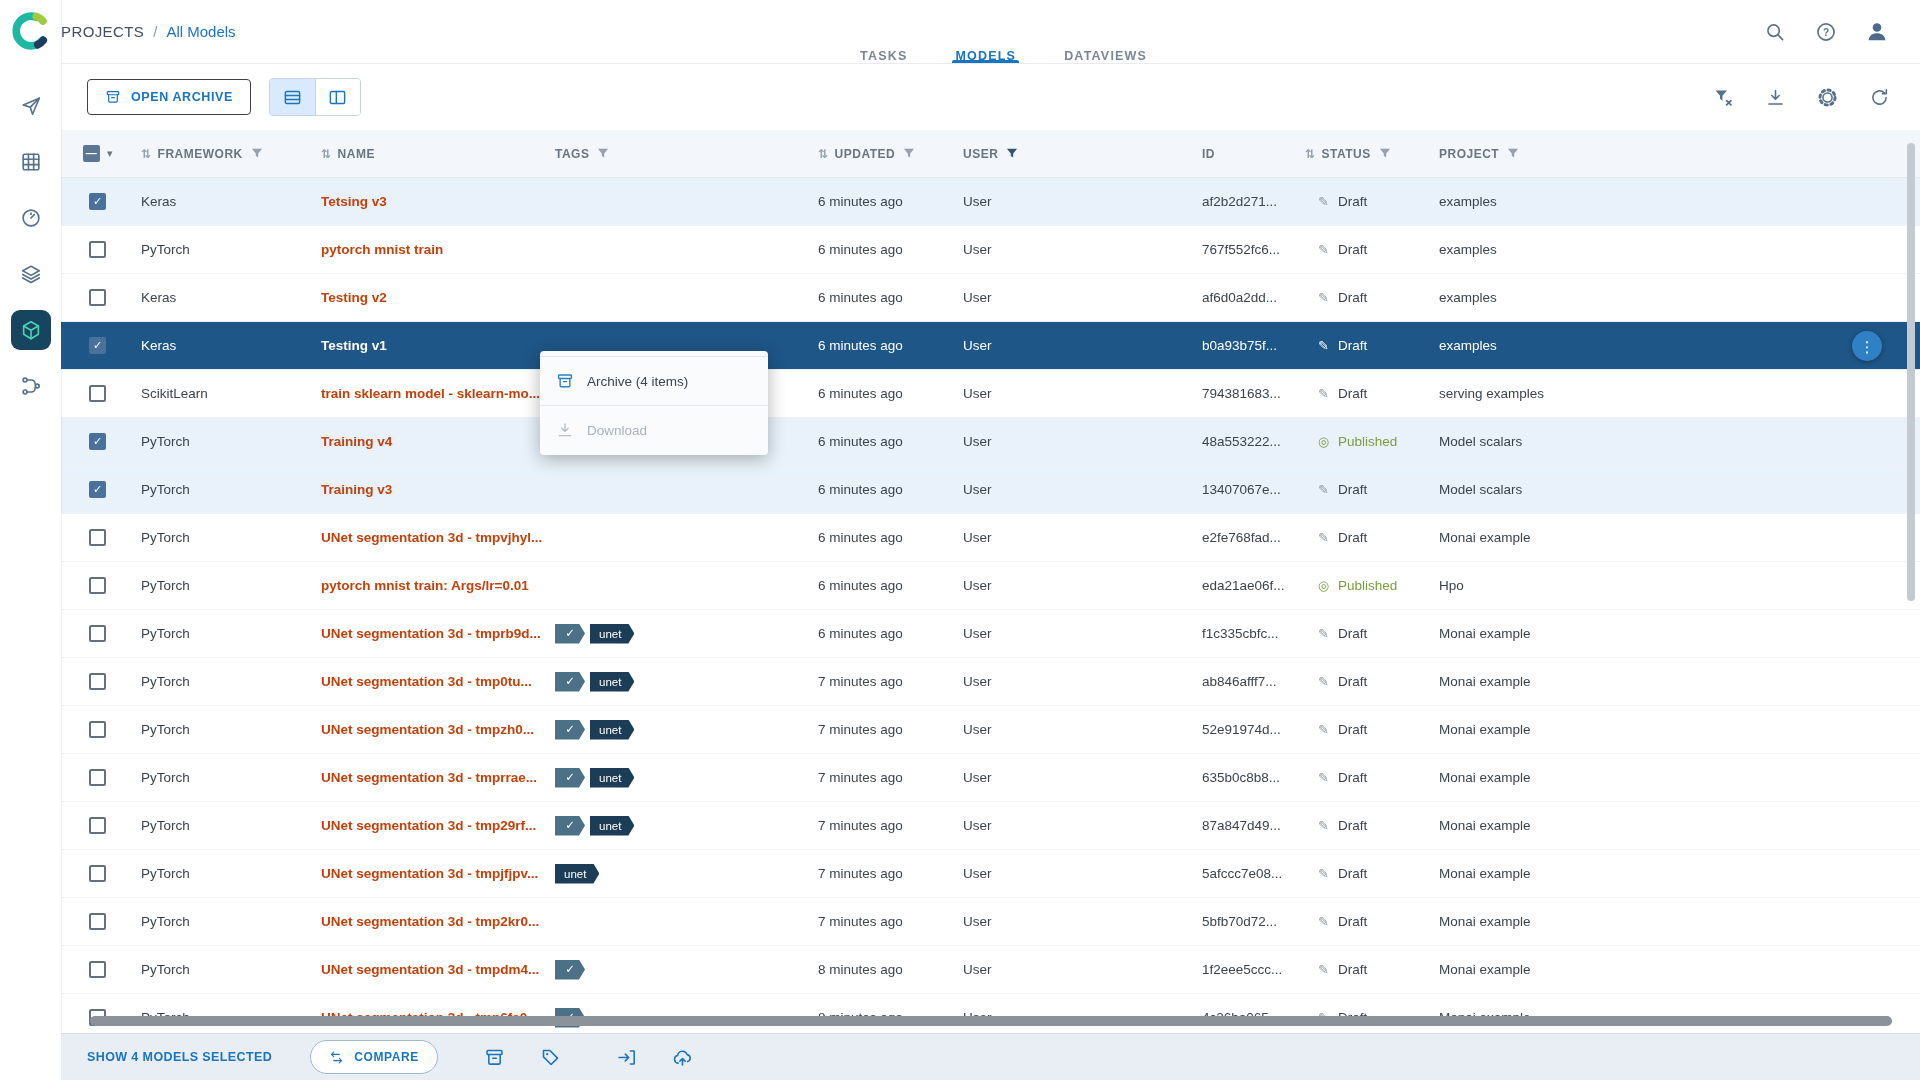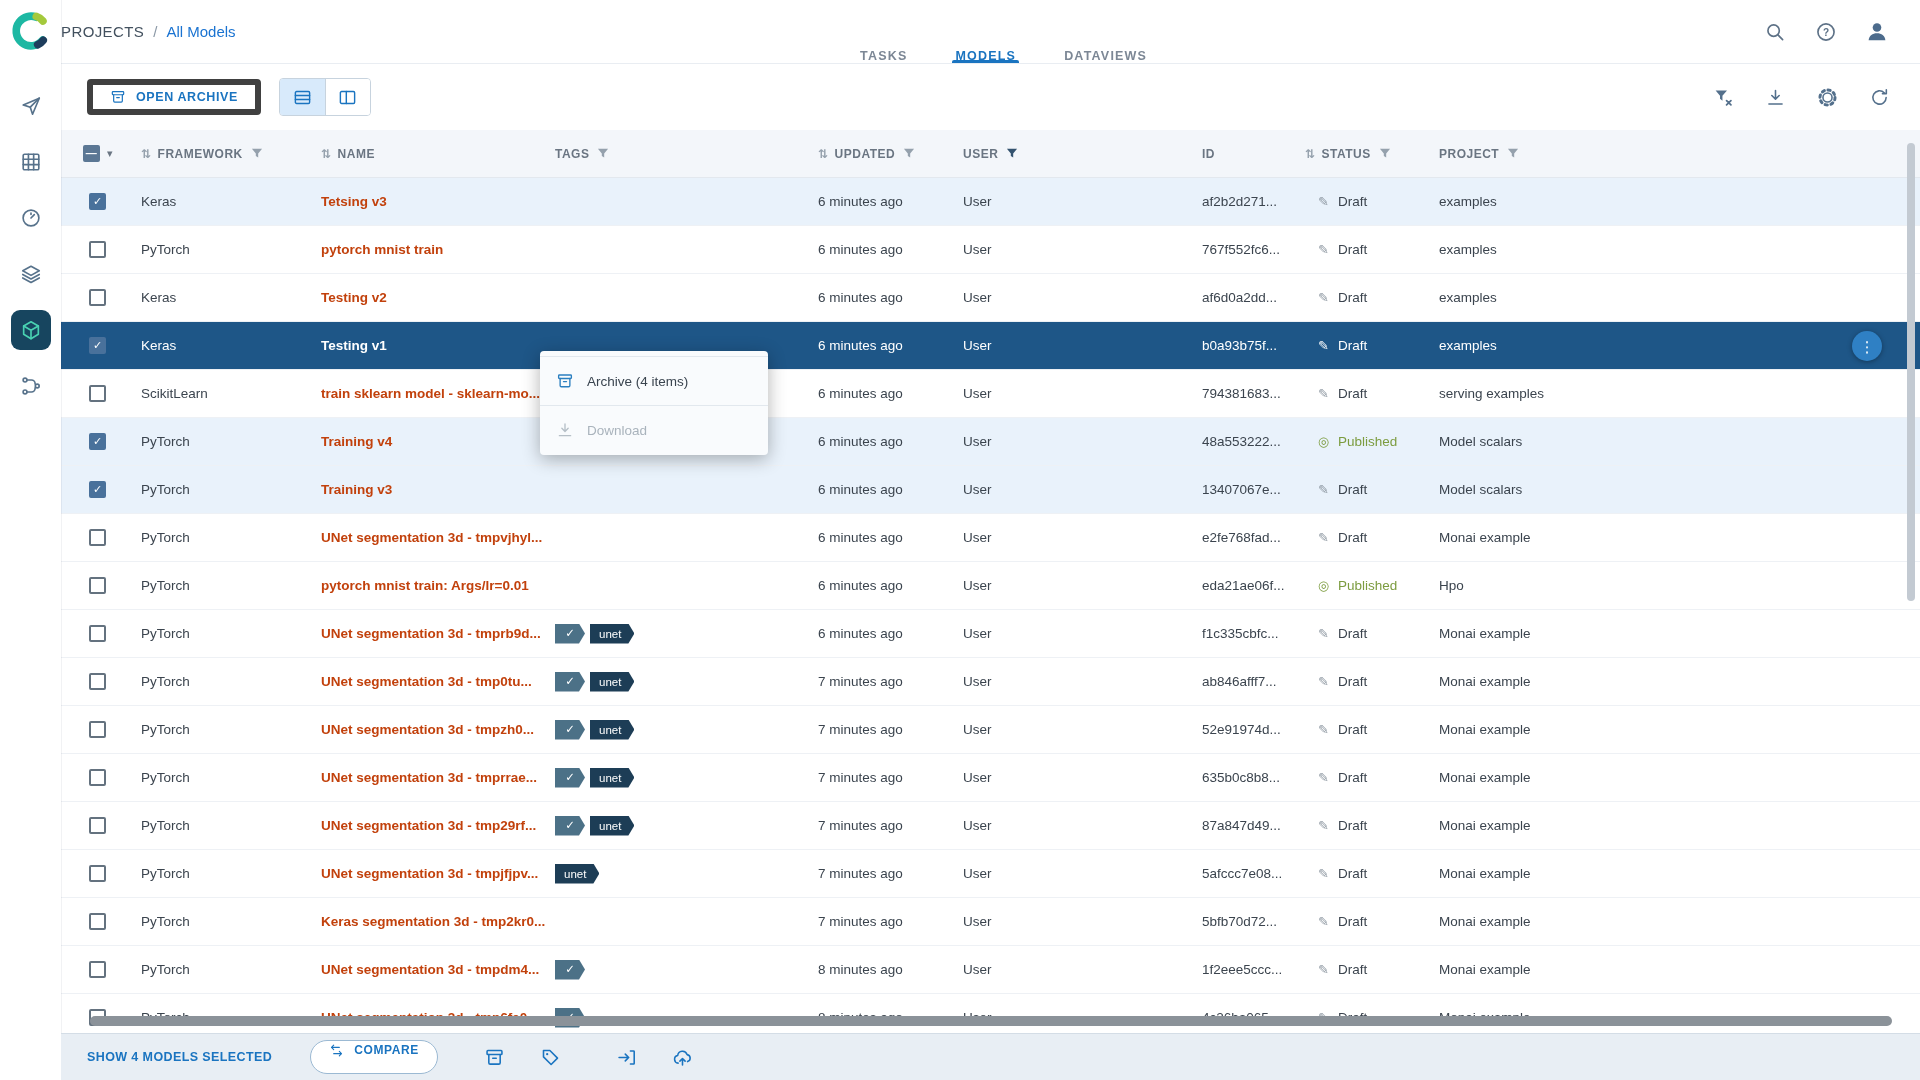--- a/index.html
+++ b/index.html
@@ -31,21 +31,21 @@
   .tab.active::after{content:"";position:absolute;left:0;right:0;bottom:0;height:3px;background:#1a74c0;border-radius:2px 2px 0 0}
   .topbar-actions{margin-left:auto;display:flex;align-items:center;gap:27px;padding-right:31px}
   .icon-btn{display:flex;align-items:center;justify-content:center;cursor:pointer;background:none;border:none;color:inherit}
   .topbar-actions .icon-btn{width:24px;height:24px;color:#5d7186}
   .topbar-actions .icon{width:22px;height:22px}
   .topbar-actions .avatar{color:#4c6b8c}
   .topbar-actions .avatar .icon{width:27px;height:27px}
 
   
   .toolbar{height:66px;display:flex;align-items:center;padding:0 30px 0 26px;background:#fff}
-  .btn-archive{display:inline-flex;align-items:center;gap:10px;height:36px;padding:0 17px;border:6px solid #404040;border-radius:4px;background:#fff;color:#1a74c0;font-size:12.5px;font-weight:700;letter-spacing:.6px;cursor:pointer;font-family:inherit}
+  .btn-archive{display:inline-flex;align-items:center;gap:10px;height:36px;padding:0 17px;border:1px solid #404040;border-radius:4px;background:#fff;color:#1a74c0;font-size:12.5px;font-weight:700;letter-spacing:.6px;cursor:pointer;font-family:inherit}
   .btn-archive .icon{width:16px;height:16px}
   .view-toggle{display:flex;margin-left:18px;border:1px solid #c7d3de;border-radius:4px;overflow:hidden}
   .vt{width:45px;height:36px;background:#fff;border:none;display:flex;align-items:center;justify-content:center;color:#1a74c0;cursor:pointer}
   .vt + .vt{border-left:1px solid #c7d3de}
   .vt.active{background:#d8eafb}
   .vt .icon{width:19px;height:19px}
   .spacer{flex:1}
   .toolbar-actions{display:flex;align-items:center;gap:30px}
   .toolbar-actions .icon-btn{width:22px;height:22px;color:#54708c}
   .toolbar-actions .icon{width:21px;height:21px}
@@ -91,21 +91,21 @@
   .menu-item{height:44px;display:flex;align-items:center;padding:0 16px;gap:13px;font-size:13.5px;color:#3a444f;cursor:pointer}
   .menu-item .icon{width:18px;height:18px;color:#2b7fc0;flex:none}
   .menu-item.disabled{color:#a9b3bc;cursor:default}
   .menu-item.disabled .icon{color:#b6bfc7}
   .menu-divider{height:1px;background:#e2e8ee;margin:2px 0}
   .sub-arrow{margin-left:auto;font-size:12px;color:#5c6772}
 
   
   .footer{position:absolute;left:61px;right:0;bottom:0;height:47px;background:#e8eef4;border-top:1px solid #d4dde6;display:flex;align-items:center;padding-left:26px;z-index:60}
   .sel-text{font-size:12.5px;font-weight:700;color:#1a74c0;letter-spacing:.4px;cursor:pointer}
-  .btn-compare{margin-left:38px;height:34px;border-radius:17px;border:1px solid #9bb9d3;background:#fff;color:#1a74c0;font-weight:700;font-size:12px;letter-spacing:.6px;display:inline-flex;gap:10px;padding:2px 18px;cursor:pointer;font-family:inherit}
+  .btn-compare{margin-left:38px;height:34px;border-radius:17px;border:1px solid #9bb9d3;background:#fff;color:#1a74c0;font-weight:700;font-size:12px;letter-spacing:.6px;display:inline-flex;align-items:center;gap:10px;padding:2px 18px;cursor:pointer;font-family:inherit}
   .btn-compare .icon{width:15px;height:15px}
   .footer-actions{display:flex;align-items:center;margin-left:46px;gap:35px}
   .footer-actions .icon-btn{width:21px;height:21px;color:#1a74c0}
   .footer-actions .icon{width:21px;height:21px}
   .footer-actions .icon-btn.gap{margin-left:20px}
 
   
   .hscroll{position:absolute;left:90px;top:1016px;width:1802px;height:10px;border-radius:5px;background:#8b9299;z-index:55;cursor:pointer}
   .vscroll{position:absolute;right:5px;top:143px;width:8px;height:458px;border-radius:4px;background:#c3cad2;z-index:55;cursor:pointer}
 
@@ -639,21 +639,21 @@
             <span class="st-ic">✎</span>
             <span class="st-txt">Draft</span>
           </div>
           <div class="td c-proj">Monai example</div>
         </div>
         <div class="trow">
           <div class="td c-check">
             <span class="cb"></span>
           </div>
           <div class="td c-fw">PyTorch</div>
-          <div class="td c-name">Keras segmentation 3d - tmp2kr0...</div>
+          <div class="td c-name">UNet segmentation 3d - tmp2kr0...</div>
           <div class="td c-tags"></div>
           <div class="td c-upd">7 minutes ago</div>
           <div class="td c-user">User</div>
           <div class="td c-id">5bfb70d72...</div>
           <div class="td c-status">
             <span class="st-ic">✎</span>
             <span class="st-txt">Draft</span>
           </div>
           <div class="td c-proj">Monai example</div>
         </div>

